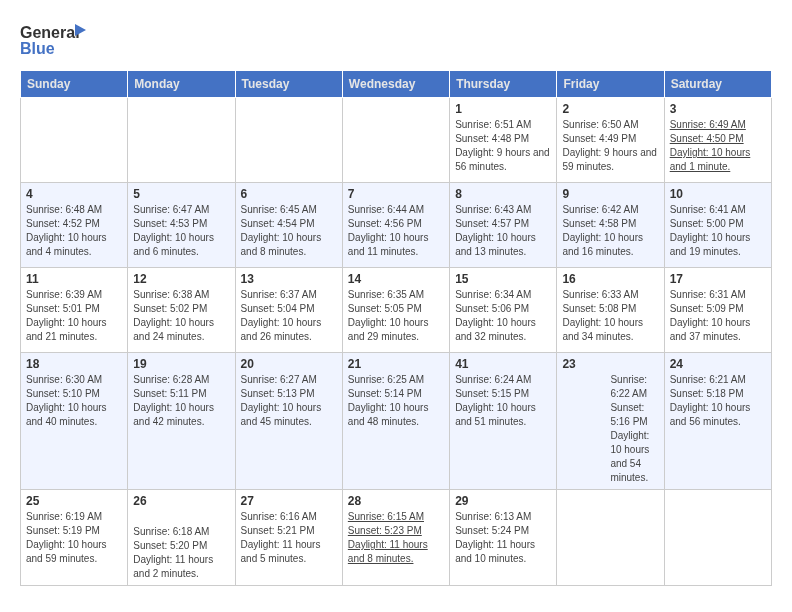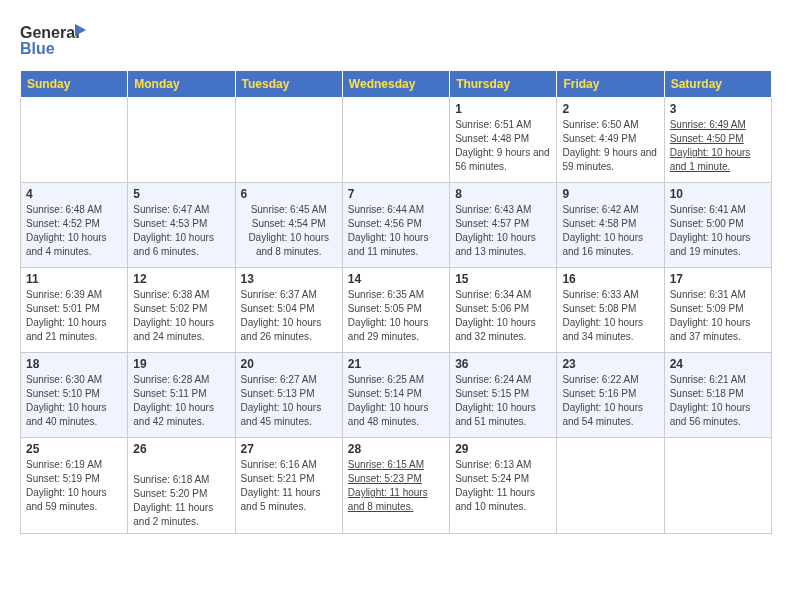--- a/index.html
+++ b/index.html
@@ -34,21 +34,21 @@
       font-size: 14px;
       color: #555;
     }
     table {
       width: 100%;
       border-collapse: collapse;
       font-size: 11px;
     }
     thead th {
       background-color: #4472c4;
-      color: #fde047;
+      color: #e5e5e5;
       text-align: left;
       padding: 6px 6px;
       font-size: 12px;
       font-weight: bold;
       border: 1px solid #fff;
     }
     td {
       border: 1px solid #ccc;
       vertical-align: top;
       padding: 4px 5px;
@@ -143,21 +143,21 @@
 Daylight: 10 hours and 4 minutes.</div>
         </td>
         <td>
           <span class="day-num">5</span>
           <div class="day-info" style="white-space: pre-line;">Sunrise: 6:47 AM
 Sunset: 4:53 PM
 Daylight: 10 hours and 6 minutes.</div>
         </td>
         <td>
           <span class="day-num">6</span>
-          <div class="day-info" style="white-space: pre-line; text-align: center;">Sunrise: 6:45 AM
+          <div class="day-info" style="white-space: pre-line;">Sunrise: 6:45 AM
 Sunset: 4:54 PM
 Daylight: 10 hours and 8 minutes.</div>
         </td>
         <td>
           <span class="day-num">7</span>
           <div class="day-info" style="white-space: pre-line;">Sunrise: 6:44 AM
 Sunset: 4:56 PM
 Daylight: 10 hours and 11 minutes.</div>
         </td>
         <td>
@@ -242,28 +242,28 @@
 Sunset: 5:13 PM
 Daylight: 10 hours and 45 minutes.</div>
         </td>
         <td>
           <span class="day-num">21</span>
           <div class="day-info" style="white-space: pre-line;">Sunrise: 6:25 AM
 Sunset: 5:14 PM
 Daylight: 10 hours and 48 minutes.</div>
         </td>
         <td>
-          <span class="day-num">36</span>
+          <span class="day-num">41</span>
           <div class="day-info" style="white-space: pre-line;">Sunrise: 6:24 AM
 Sunset: 5:15 PM
 Daylight: 10 hours and 51 minutes.</div>
         </td>
         <td>
           <span class="day-num">23</span>
-          <div class="day-info" style="white-space: pre-line;">Sunrise: 6:22 AM
+          <div class="day-info" style="white-space: pre-line; margin-left: 48px;">Sunrise: 6:22 AM
 Sunset: 5:16 PM
 Daylight: 10 hours and 54 minutes.</div>
         </td>
         <td>
           <span class="day-num">24</span>
           <div class="day-info" style="white-space: pre-line;">Sunrise: 6:21 AM
 Sunset: 5:18 PM
 Daylight: 10 hours and 56 minutes.</div>
         </td>
       </tr>

